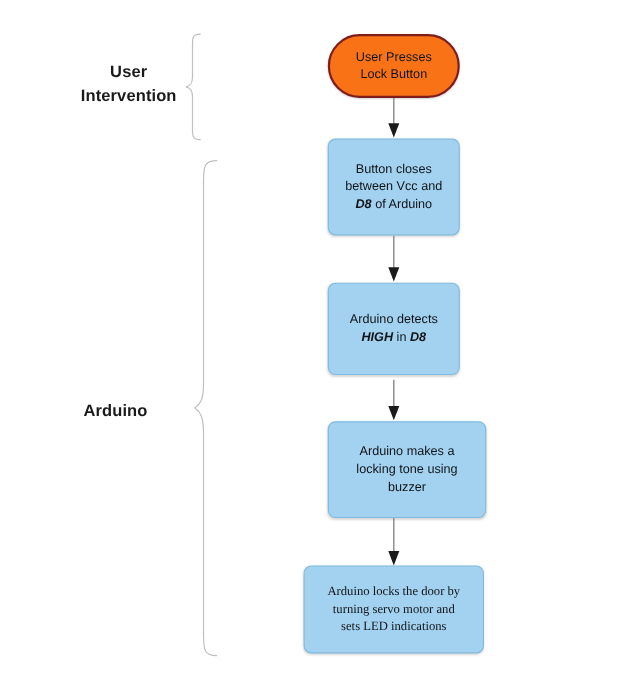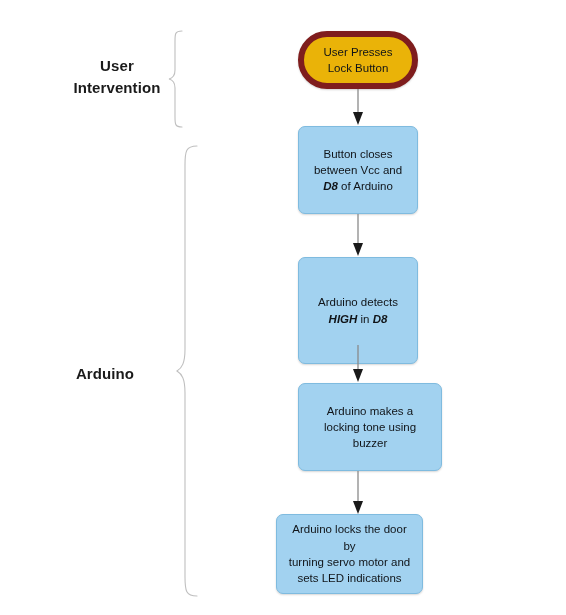--- a/index.html
+++ b/index.html
@@ -63,22 +63,22 @@
   }
   .node .txt {
     width: 100%;
   }
   .node .em {
     font-weight: bold;
     font-style: italic;
   }
 
   .node-start {
-    background: #eab308;
-    border: 6px solid #7f1d1d;
+    background: #f97316;
+    border: 2px solid #7f1d1d;
     border-radius: 34px;
     box-shadow: 0 1px 2px rgba(0,0,0,0.18);
   }
   .node-step {
     background: #A2D2F0;
     border: 1px solid #7FBBDF;
     border-radius: 7px;
     box-shadow: 0 1px 2px rgba(0,0,0,0.16);
   }
 
@@ -138,21 +138,21 @@
     </div>
   </div>
 
   <div class="connector" style="left:351px; top:214px;">
     <svg width="14" height="43" viewBox="0 0 14 43">
       <line x1="7" y1="0" x2="7" y2="32" stroke="#8A8A8A" stroke-width="1.3"></line>
       <polygon points="7,42 2,29 12,29" fill="#1A1A1A"></polygon>
     </svg>
   </div>
 
-  <div class="node node-step" style="left:298px; top:257px; width:120px; height:107px;">
+  <div class="node node-step" style="left:298px; top:257px; width:120px; height:84px;">
     <div class="txt">
       <div>Arduino detects</div>
       <div>
         <span class="em">HIGH</span><span> in </span><span class="em">D8</span>
       </div>
     </div>
   </div>
 
   <div class="connector" style="left:351px; top:345px;">
     <svg width="14" height="38" viewBox="0 0 14 38">
@@ -169,21 +169,21 @@
     </div>
   </div>
 
   <div class="connector" style="left:351px; top:471px;">
     <svg width="14" height="44" viewBox="0 0 14 44">
       <line x1="7" y1="0" x2="7" y2="33" stroke="#8A8A8A" stroke-width="1.3"></line>
       <polygon points="7,43 2,30 12,30" fill="#1A1A1A"></polygon>
     </svg>
   </div>
 
-  <div class="node node-step" style="left:276px; top:514px; width:147px; height:80px;">
+  <div class="node node-step" style="left:276px; top:514px; width:164px; height:80px;font-family:Liberation Serif, serif;">
     <div class="txt">
       <div>Arduino locks the door by</div>
       <div>turning servo motor and</div>
       <div>sets LED indications</div>
     </div>
   </div>
 
 </div>
 
 </body></html>

